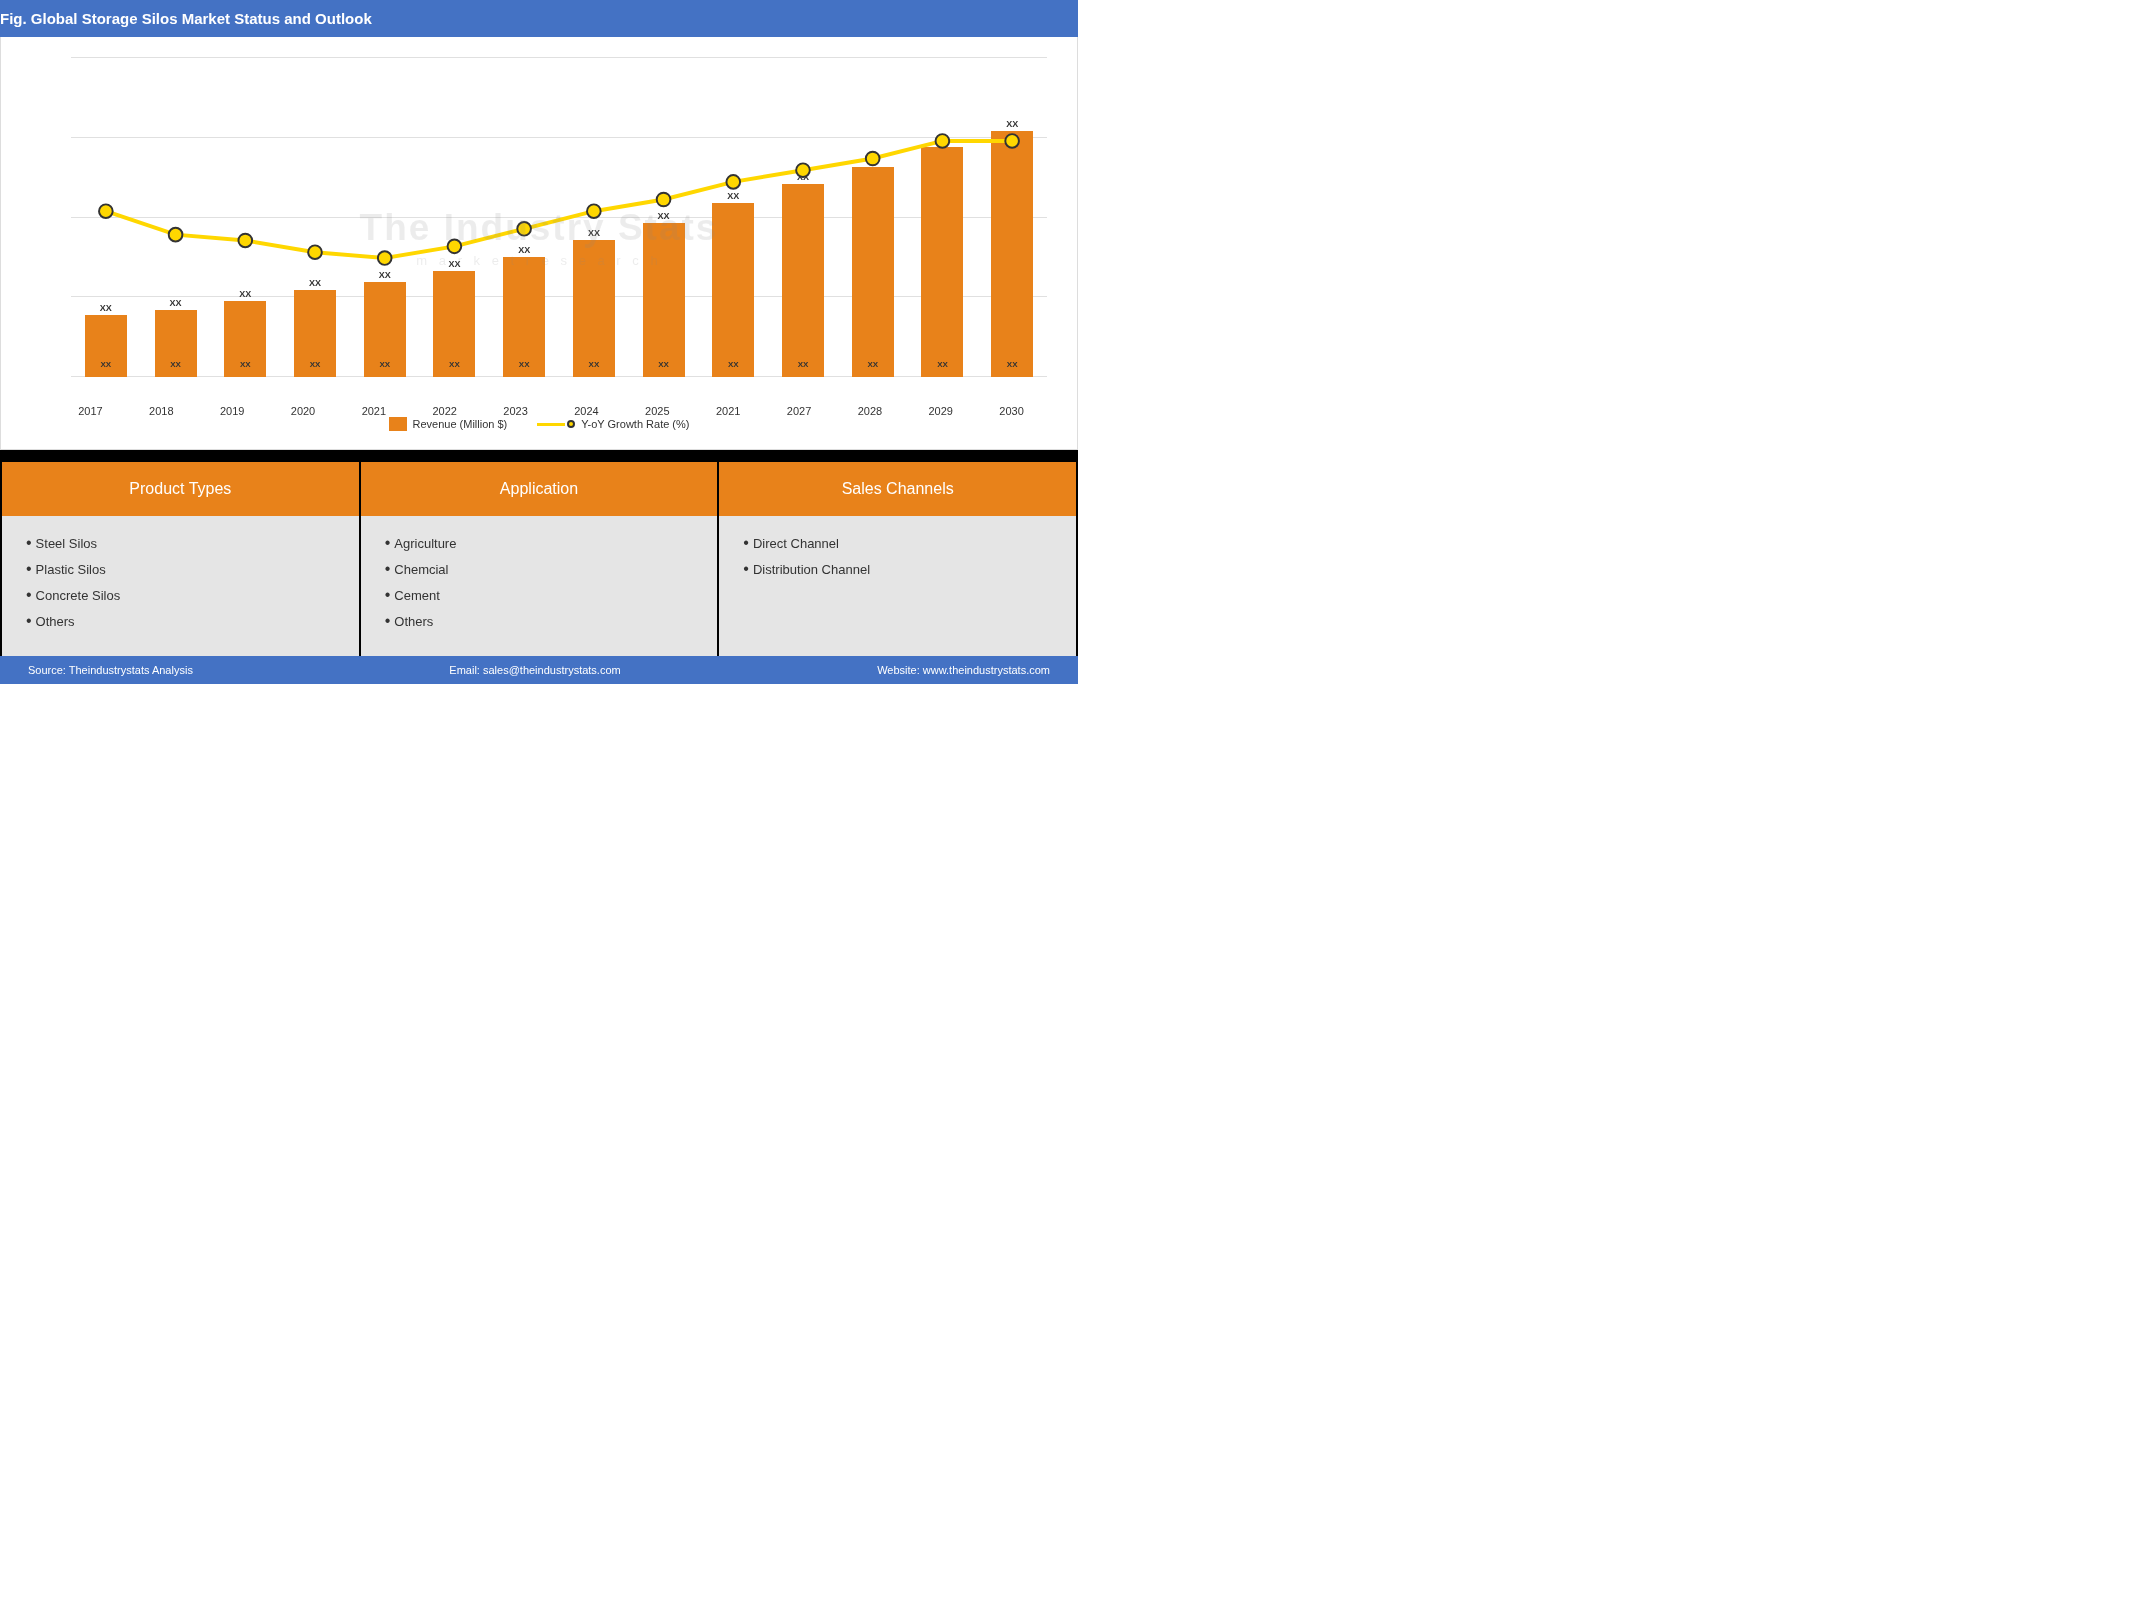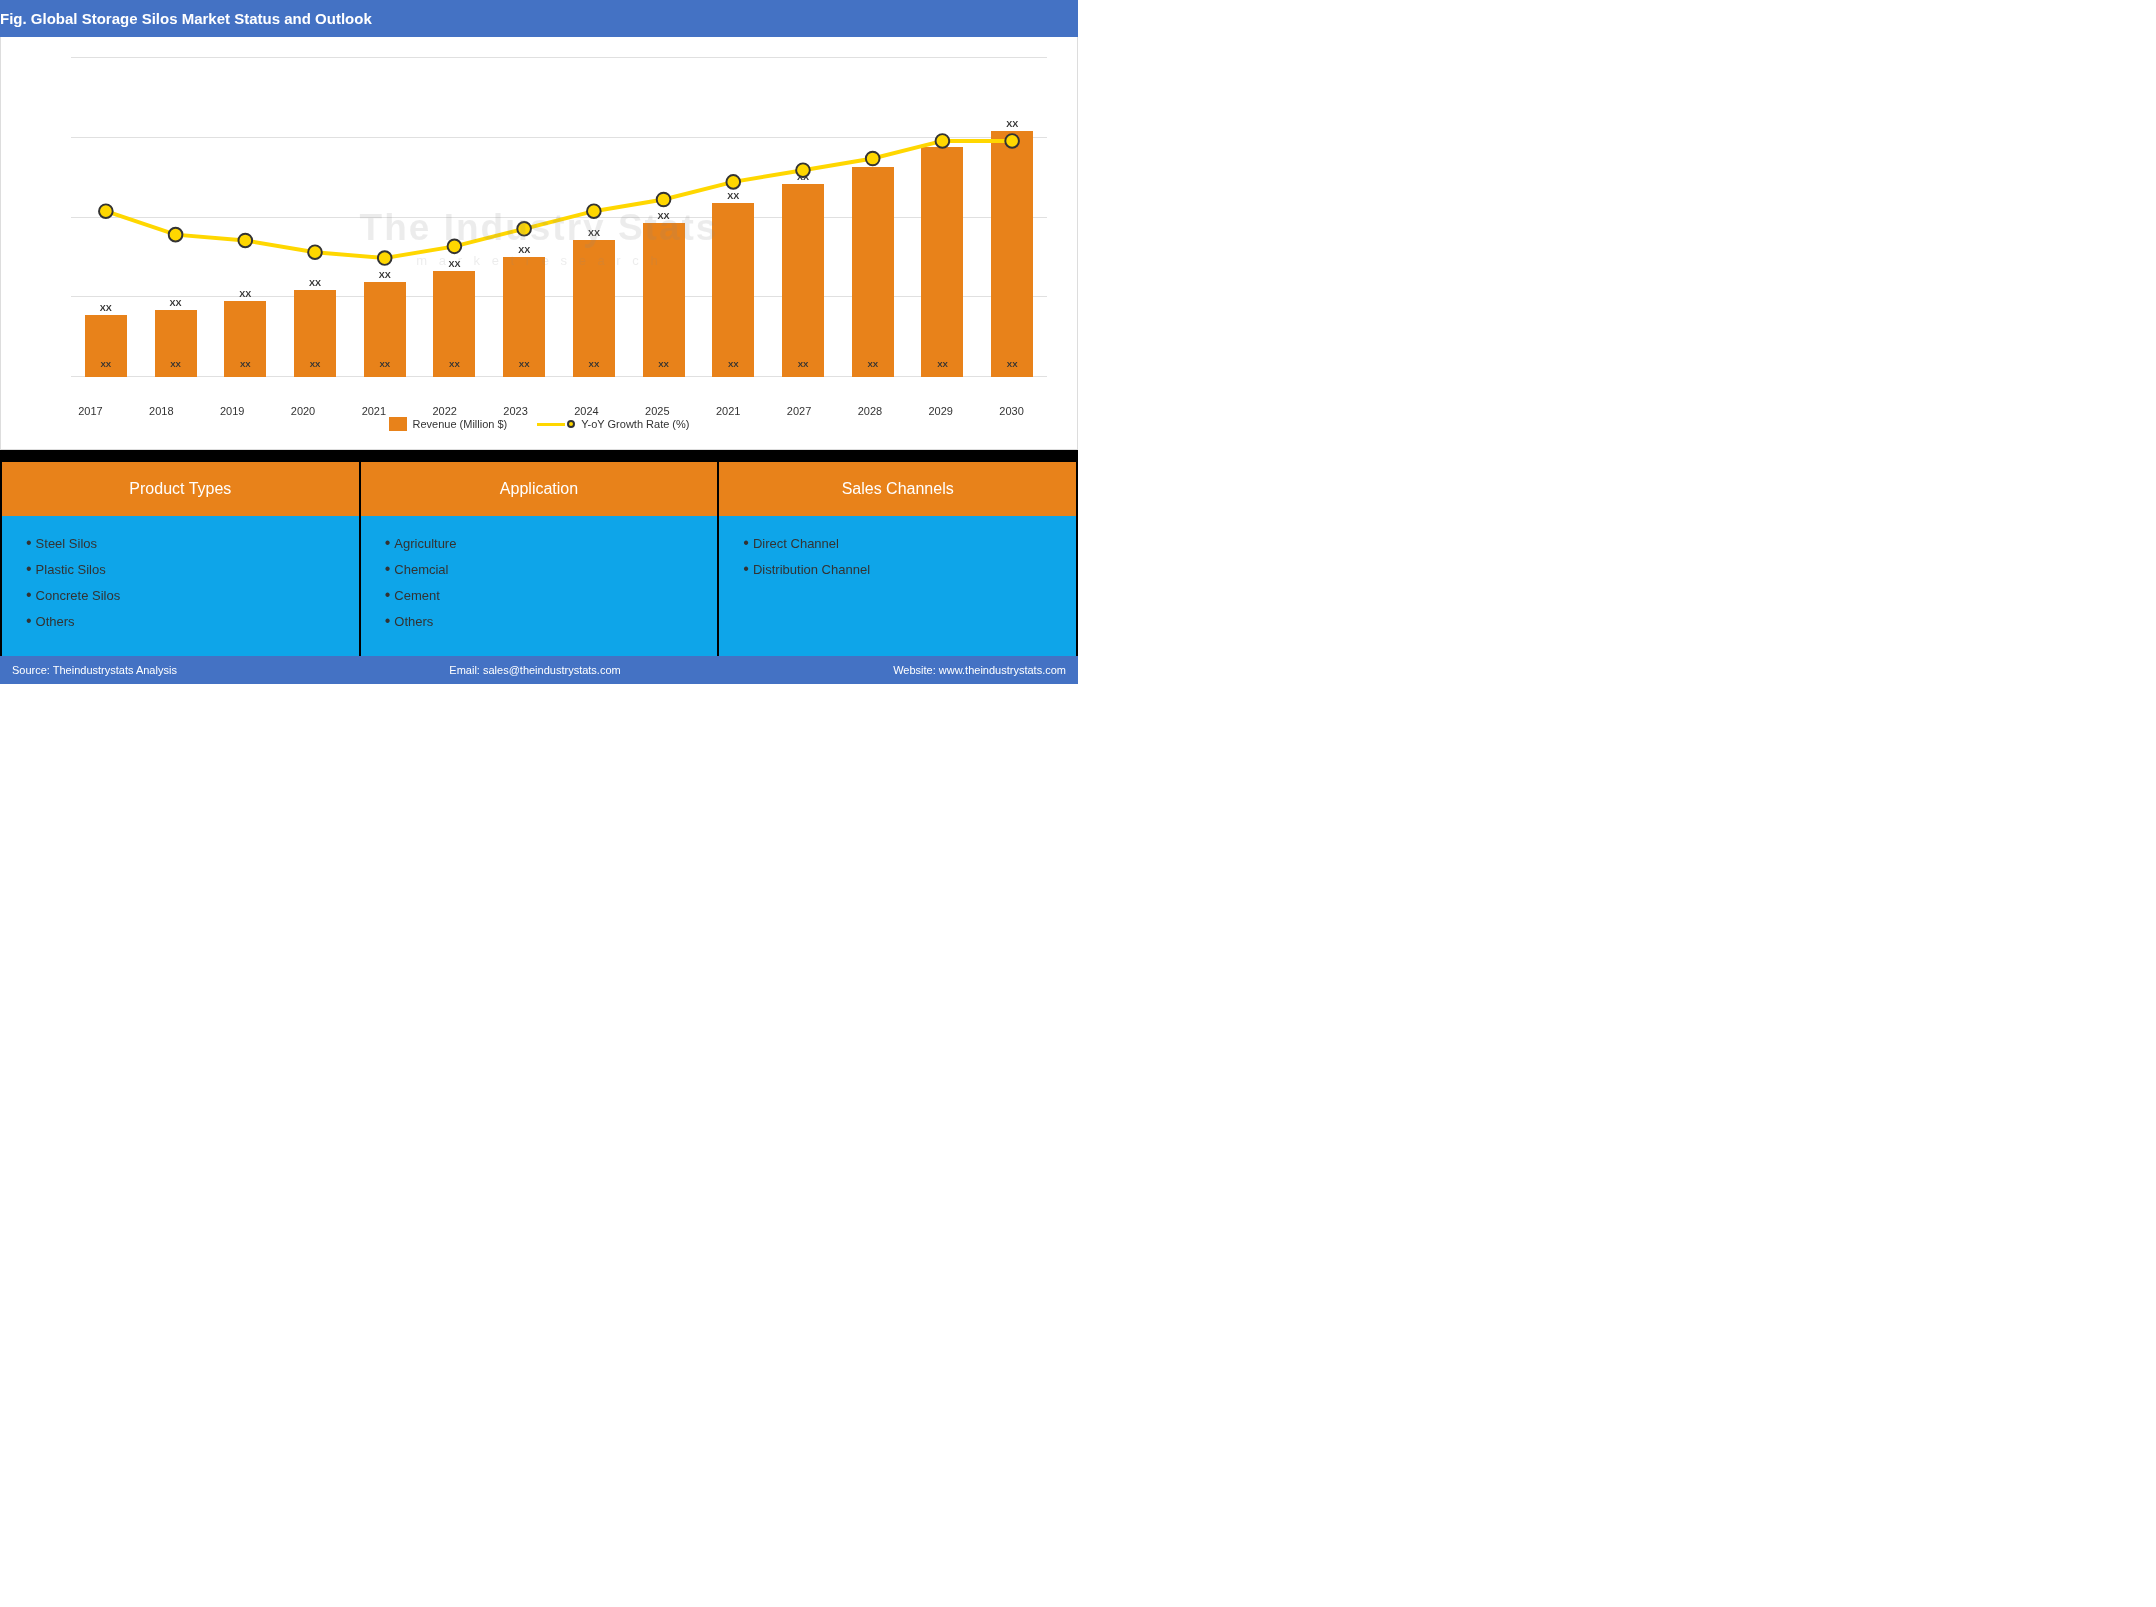--- a/index.html
+++ b/index.html
@@ -169,21 +169,21 @@
     .card-header {
       background: #E8821A;
       color: white;
       text-align: center;
       padding: 18px 10px;
       font-size: 16px;
       font-weight: 500;
     }
 
     .card-body {
-      background: #0ea5e9;
+      background: #e5e5e5;
       padding: 18px 24px;
       min-height: 140px;
     }
 
     .card-body ul {
       list-style: none;
       padding: 0;
     }
 
     .card-body ul li {
@@ -200,21 +200,21 @@
       font-size: 16px;
       color: #333;
     }
 
     
     .footer {
       background: #4472C4;
       color: white;
       display: flex;
       justify-content: space-between;
-      padding: 8px 12px;
+      padding: 8px 28px;
       font-size: 11px;
     }
 
     .watermark {
       position: absolute;
       top: 50%;
       left: 50%;
       transform: translate(-50%, -50%);
       text-align: center;
       opacity: 0.15;

